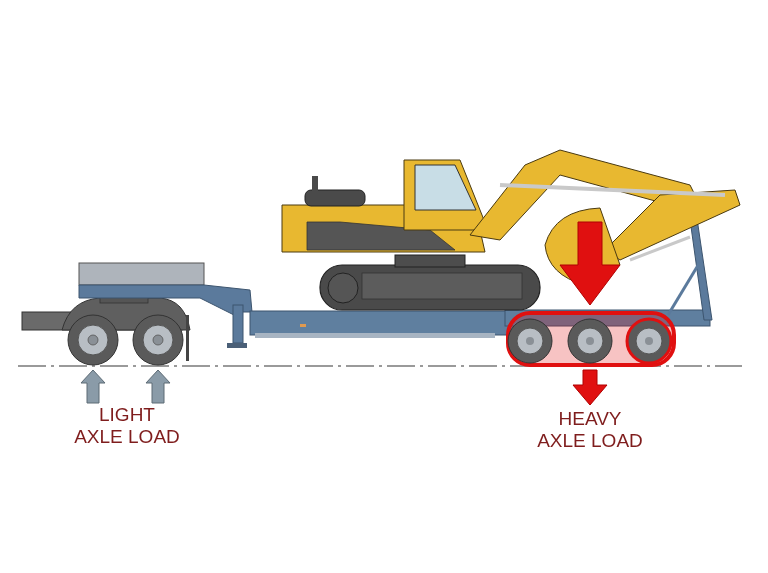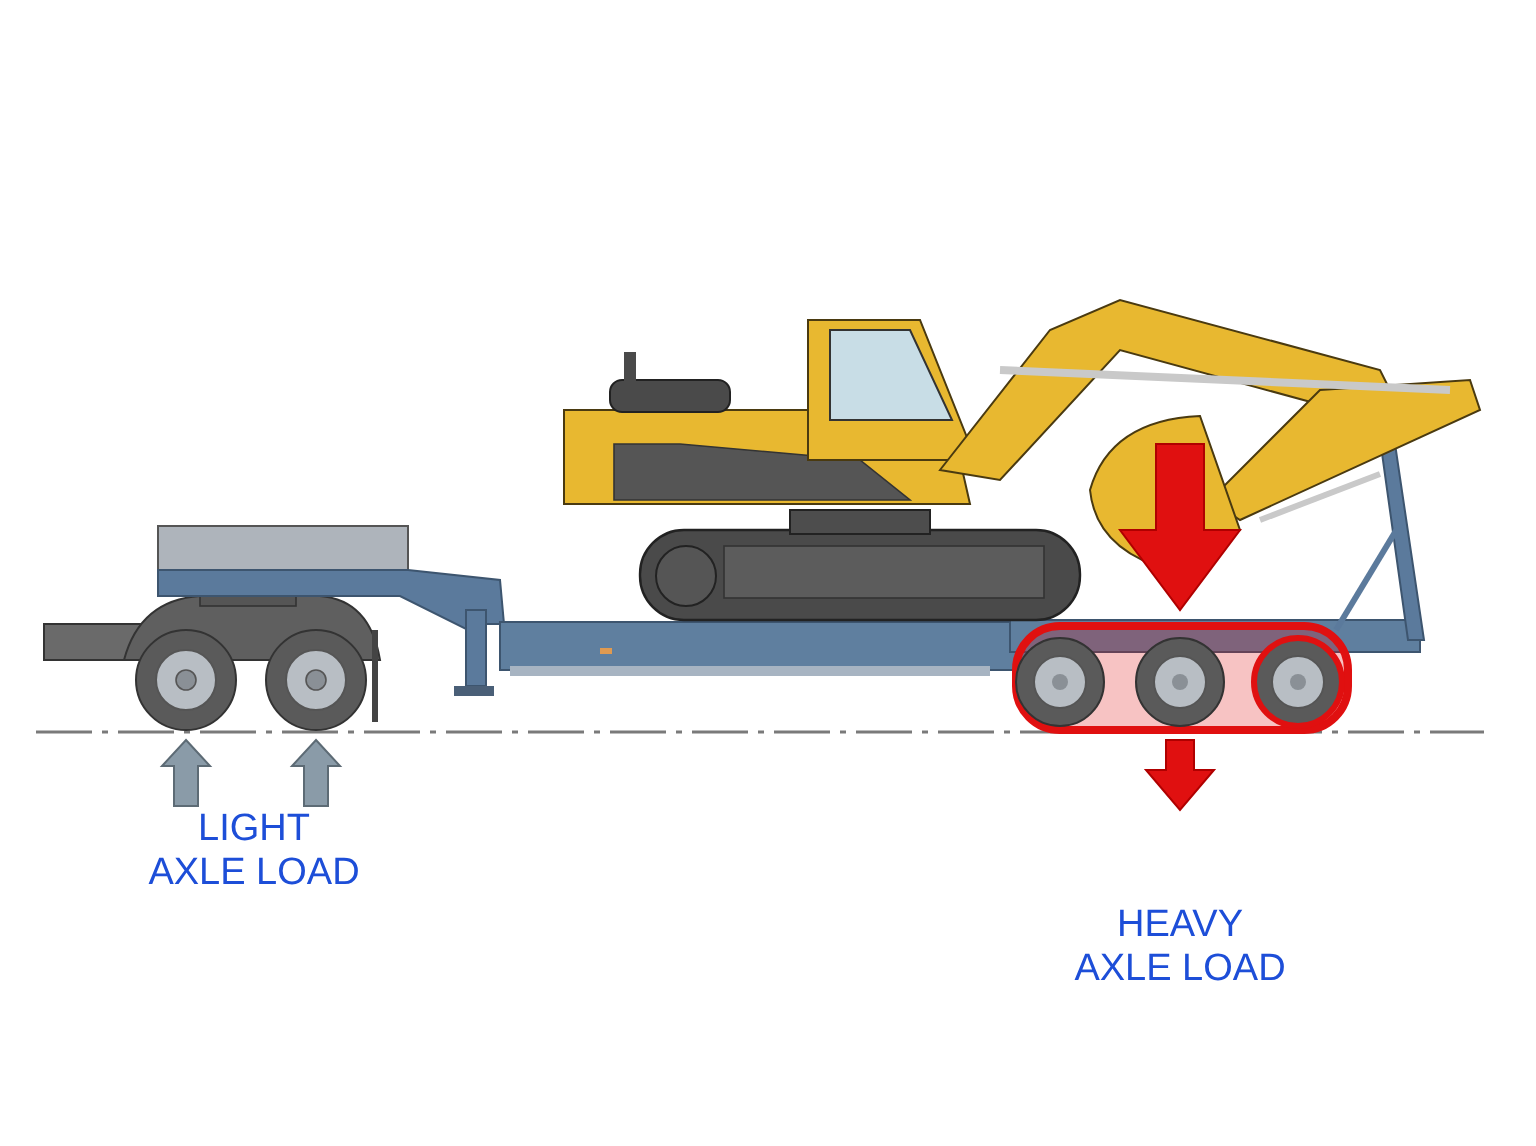--- a/index.html
+++ b/index.html
@@ -1,19 +1,19 @@
 <!DOCTYPE html>
 <html><head>
 <meta charset="utf-8">
 <style>
   html, body { margin: 0; padding: 0; background: #ffffff; }
   body { width: 768px; height: 573px; position: relative; overflow: hidden;
          font-family: "Liberation Sans", sans-serif; }
   #stage { position: absolute; left: 0; top: 0; width: 768px; height: 573px; }
-  .label { position: absolute; text-align: center; color: #1d4ed8;
+  .label { position: absolute; text-align: center; color: #7f1d1d;
            font-family: "Liberation Sans", sans-serif; font-size: 19px; line-height: 22px; }
   .label span { display: block; }
 </style>
 </head>
 <body>
 
 <div id="stage">
 <svg width="768" height="573" viewBox="0 0 768 573" xmlns="http://www.w3.org/2000/svg">
 
   <line x1="18" y1="366" x2="742" y2="366" stroke="#7a7a7a" stroke-width="1.6" stroke-dasharray="28 5 3 5"></line>
@@ -112,16 +112,16 @@
 
   <polygon points="583,370 597,370 597,385 607,385 590,405 573,385 583,385" fill="#e01010" stroke="#b00000" stroke-width="1"></polygon>
 </svg>
 </div>
 
 <div class="label" style="left:52px; top:404px; width:150px;">
   <span>LIGHT</span>
   <span>AXLE LOAD</span>
 </div>
 
-<div class="label" style="left:510px; top:408px; width:160px;margin-top:44px;">
+<div class="label" style="left:510px; top:408px; width:160px;">
   <span>HEAVY</span>
   <span>AXLE LOAD</span>
 </div>
 
 </body></html>

